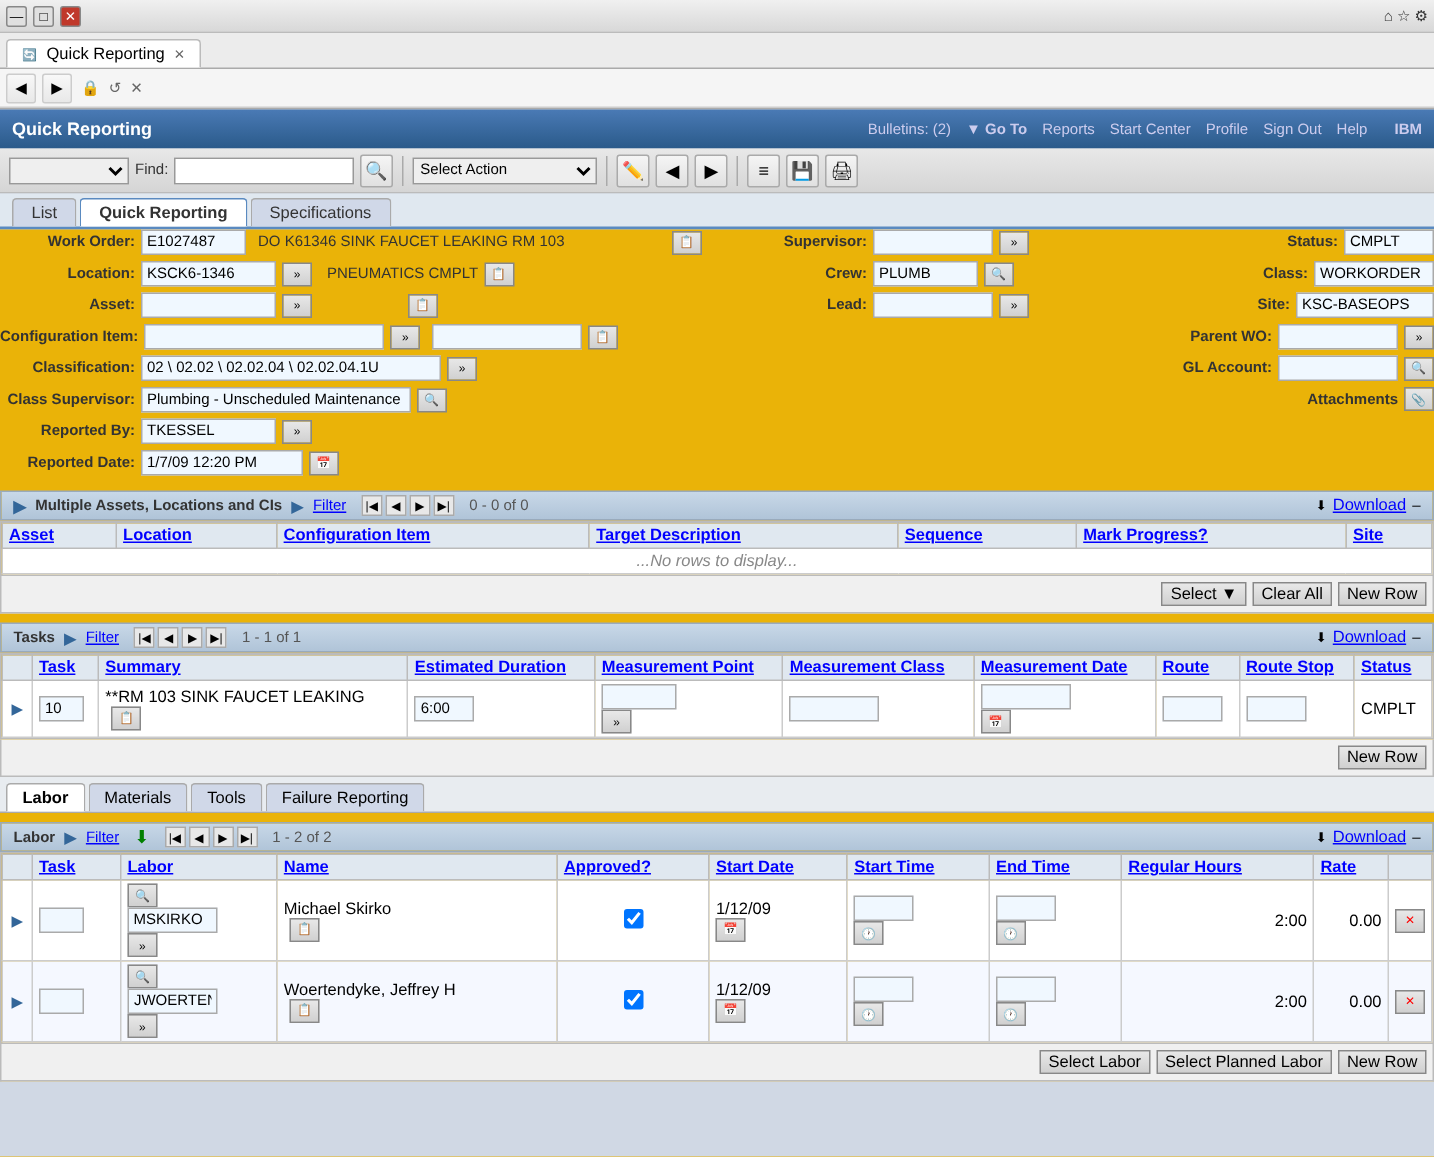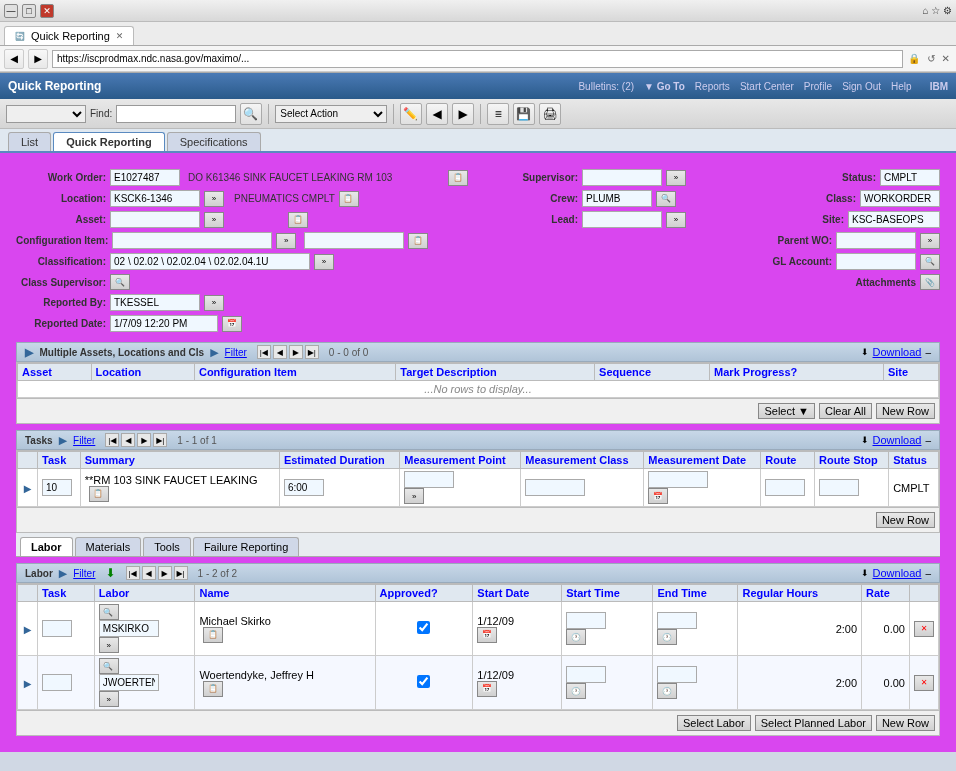--- a/index.html
+++ b/index.html
@@ -41,40 +41,40 @@
     .toolbar-input { height: 18px; border: 1px solid #999; padding: 0 3px; font-size: 10px; width: 120px; }
     .tb-btn { height: 22px; width: 22px; border: 1px solid #aaa; background: linear-gradient(to bottom, #f5f5f5, #e0e0e0); cursor: pointer; display: flex; align-items: center; justify-content: center; font-size: 12px; border-radius: 2px; }
     .tb-sep { width: 1px; height: 20px; background: #aaa; margin: 0 2px; }
 
     
     .page-tabs { background: #e0e8f0; height: 24px; display: flex; align-items: flex-end; padding: 0 8px; gap: 2px; border-bottom: 2px solid #5a8ac0; }
     .page-tab { padding: 3px 12px; font-size: 10px; cursor: pointer; border: 1px solid #aaa; border-bottom: none; border-radius: 3px 3px 0 0; background: #d0d8e8; color: #333; }
     .page-tab.active { background: white; color: #333; font-weight: bold; border-color: #5a8ac0; }
 
     
-    .main-content { background: #d946ef; padding: 16px; }
+    .main-content { background: #eab308; padding: 0; }
     .form-row { display: flex; align-items: center; margin-bottom: 4px; gap: 4px; }
     .form-label { color: #333; font-size: 10px; font-weight: bold; white-space: nowrap; min-width: 90px; text-align: right; }
     .form-input { height: 17px; border: 1px solid #aaa; padding: 0 3px; font-size: 10px; background: #f0f8ff; }
     .field-btn { height: 16px; width: 20px; border: 1px solid #888; background: linear-gradient(to bottom, #e8e8e8, #d0d0d0); cursor: pointer; display: flex; align-items: center; justify-content: center; font-size: 8px; }
     .form-text { font-size: 10px; color: #333; }
     .two-col { display: flex; gap: 20px; }
     .col-left { flex: 1; }
     .col-right { flex: 1; }
 
     
     .section-header { background: linear-gradient(to bottom, #c8d8e8, #b0c4d8); height: 20px; display: flex; align-items: center; padding: 0 8px; gap: 6px; border: 1px solid #9ab; margin-top: 6px; }
     .section-title { font-size: 10px; font-weight: bold; color: #333; }
     .section-actions { margin-left: auto; display: flex; gap: 4px; align-items: center; }
     .mini-btn { height: 16px; padding: 0 5px; border: 1px solid #888; background: linear-gradient(to bottom, #e8e8e8, #d0d0d0); cursor: pointer; font-size: 9px; display: flex; align-items: center; }
 
     
     .data-table { width: 100%; border-collapse: collapse; font-size: 10px; }
     .data-table th { background: #e0e8f0; border: 1px solid #bbb; padding: 2px 4px; text-align: left; font-size: 10px; cursor: pointer; }
-    .data-table th a { color: #00f; }
+    .data-table th a { color: #00f; text-decoration: underline; }
     .data-table td { border: 1px solid #ccc; padding: 2px 4px; background: white; }
     .data-table tr:nth-child(even) td { background: #f5f8ff; }
     .no-rows { text-align: center; color: #888; font-style: italic; padding: 8px; }
     .table-container { border: 1px solid #bbb; margin-top: 0; }
 
     
     .sub-tabs { display: flex; gap: 2px; padding: 4px 0 0 4px; background: #e8ecf0; border-bottom: 1px solid #aaa; }
     .sub-tab { padding: 3px 10px; font-size: 10px; cursor: pointer; border: 1px solid #aaa; border-bottom: none; border-radius: 3px 3px 0 0; background: #d0d8e8; }
     .sub-tab.active { background: white; font-weight: bold; }
     .filter-link { color: #00f; text-decoration: underline; cursor: pointer; font-size: 10px; }
@@ -98,21 +98,20 @@
   <div class="tab-bar">
     <div class="browser-tab active">
       <span class="tab-icon">🔄</span>
       <span>Quick Reporting</span>
       <span style="font-size:9px;color:#666;">✕</span>
     </div>
   </div>
   <div class="address-bar">
     <button class="nav-btn">◀</button>
     <button class="nav-btn">▶</button>
-    <input class="addr-input" type="text" value="https://iscprodmax.ndc.nasa.gov/maximo/..." style="">
     <div class="addr-icons">
       <span class="addr-icon">🔒</span>
       <span class="addr-icon">↺</span>
       <span class="addr-icon">✕</span>
     </div>
   </div>
 </div>
 
 <div class="app-header">
   <span class="app-title">Quick Reporting</span>
@@ -130,21 +129,21 @@
 
 <div class="toolbar">
   <select style="height:18px;border:1px solid #999;font-size:10px;width:80px;">
     <option></option>
   </select>
   <span class="find-label">Find:</span>
   <input class="toolbar-input" type="text" style="">
   <button class="tb-btn" title="Search">🔍</button>
   <span class="tb-sep"></span>
   <div style="display:flex;align-items:center;gap:0;">
-    <select style="height:18px;border:1px solid #999;font-size:10px;width:112px;">
+    <select style="height:18px;border:1px solid #999;font-size:10px;width:123px;">
       <option>Select Action</option>
     </select>
   </div>
   <span class="tb-sep"></span>
   <button class="tb-btn">✏️</button>
   <button class="tb-btn">◀</button>
   <button class="tb-btn">▶</button>
   <span class="tb-sep"></span>
   <button class="tb-btn">≡</button>
   <button class="tb-btn">💾</button>
@@ -199,20 +198,21 @@
       </div>
 
       <div class="form-row">
         <span class="form-label">Classification:</span>
         <input class="form-input" style="width: 200px;" value="02 \ 02.02 \ 02.02.04 \ 02.02.04.1U">
         <button class="field-btn">»</button>
       </div>
 
       <div class="form-row">
         <span class="form-label">Class Supervisor:</span>
+        <input class="form-input" style="width: 180px;" value="Plumbing - Unscheduled Maintenance">
         <button class="field-btn">🔍</button>
       </div>
 
       <div class="form-row">
         <span class="form-label">Reported By:</span>
         <input class="form-input" style="width: 90px;" value="TKESSEL">
         <button class="field-btn">»</button>
       </div>
 
       <div class="form-row">

